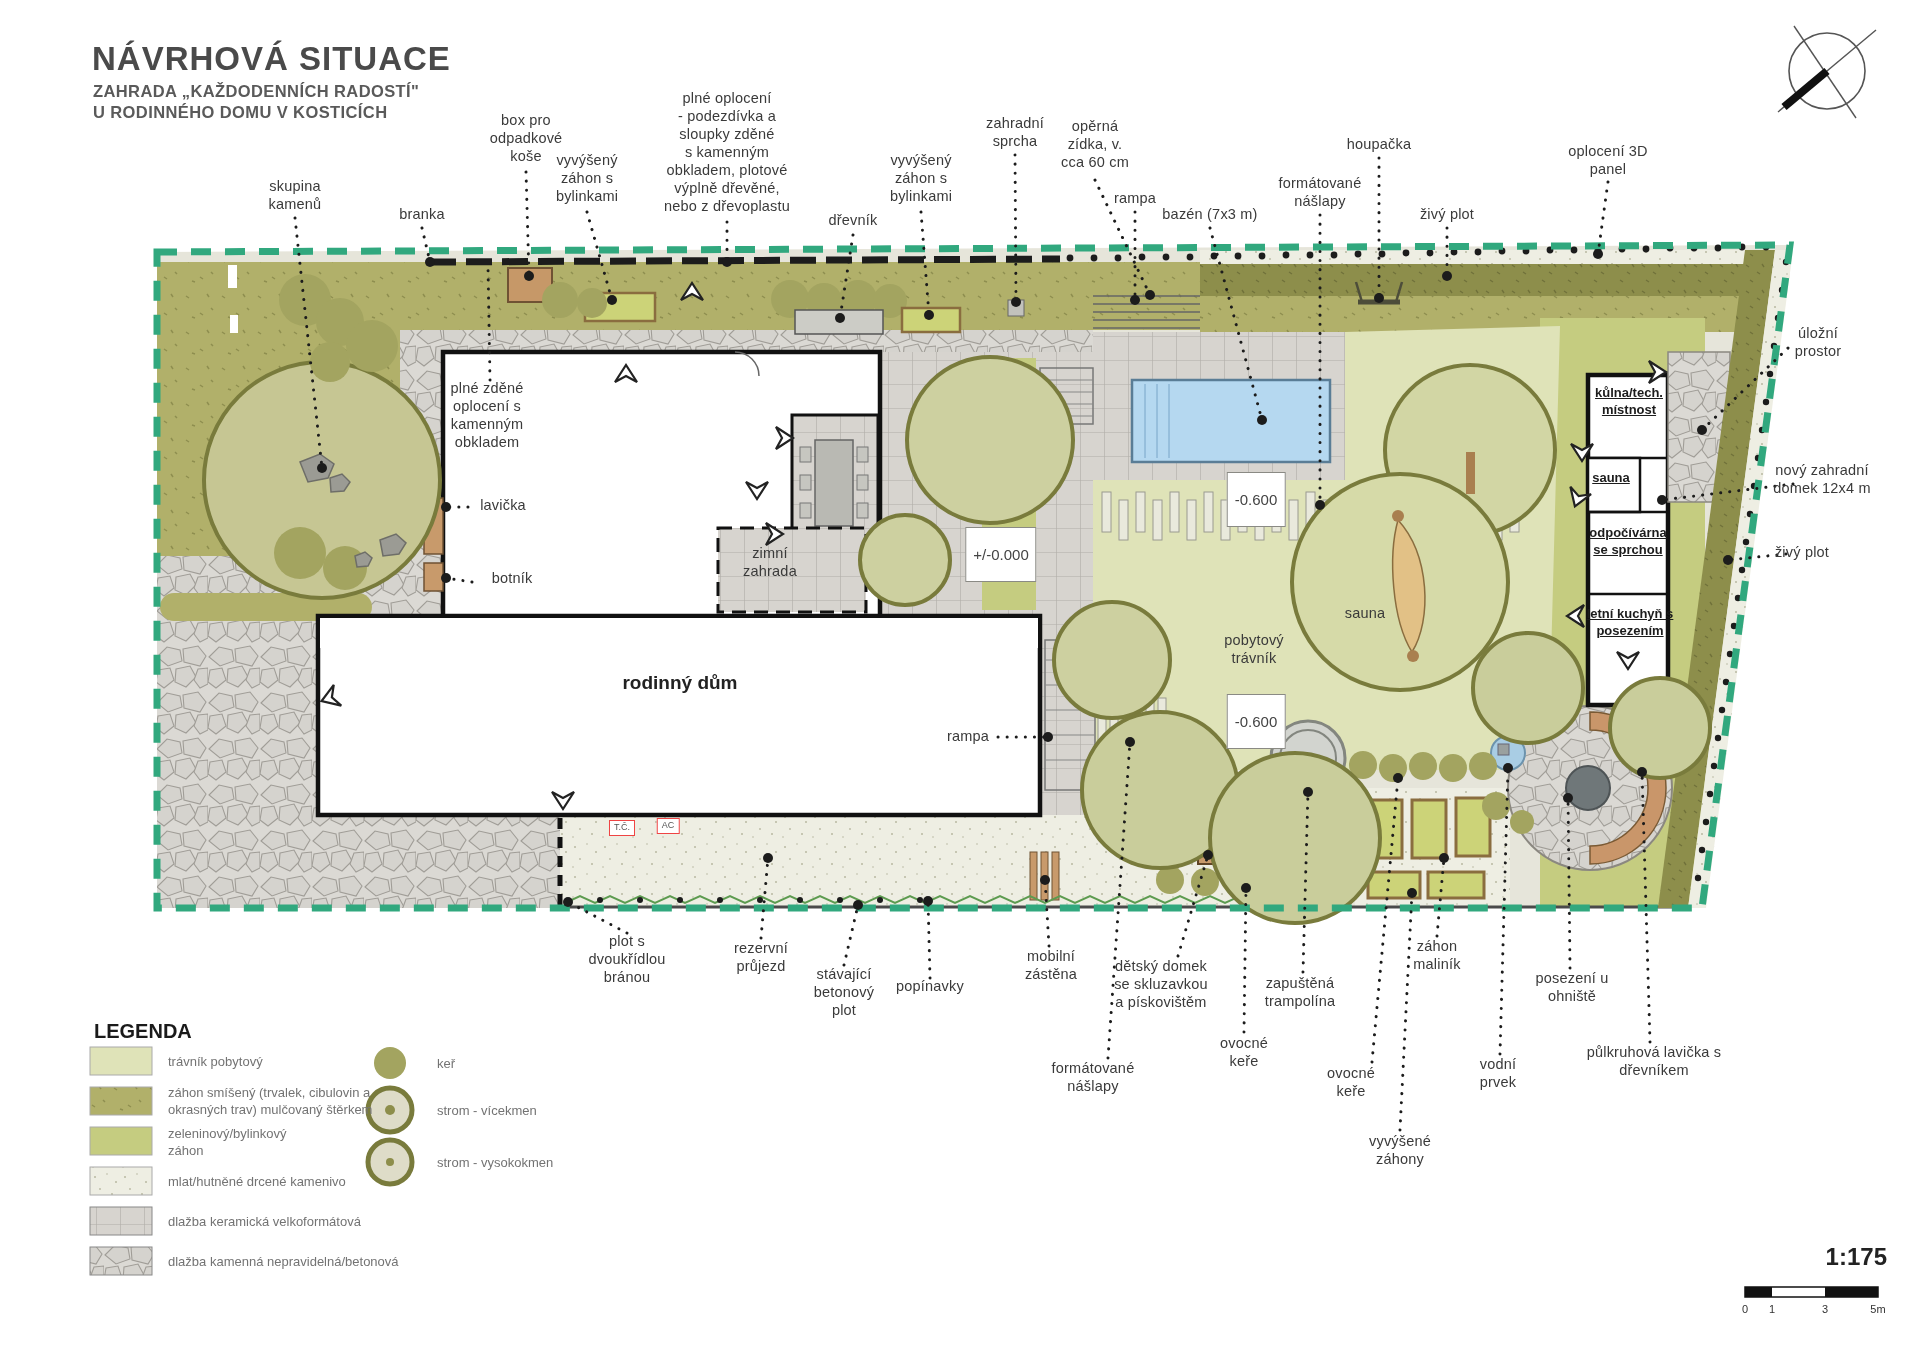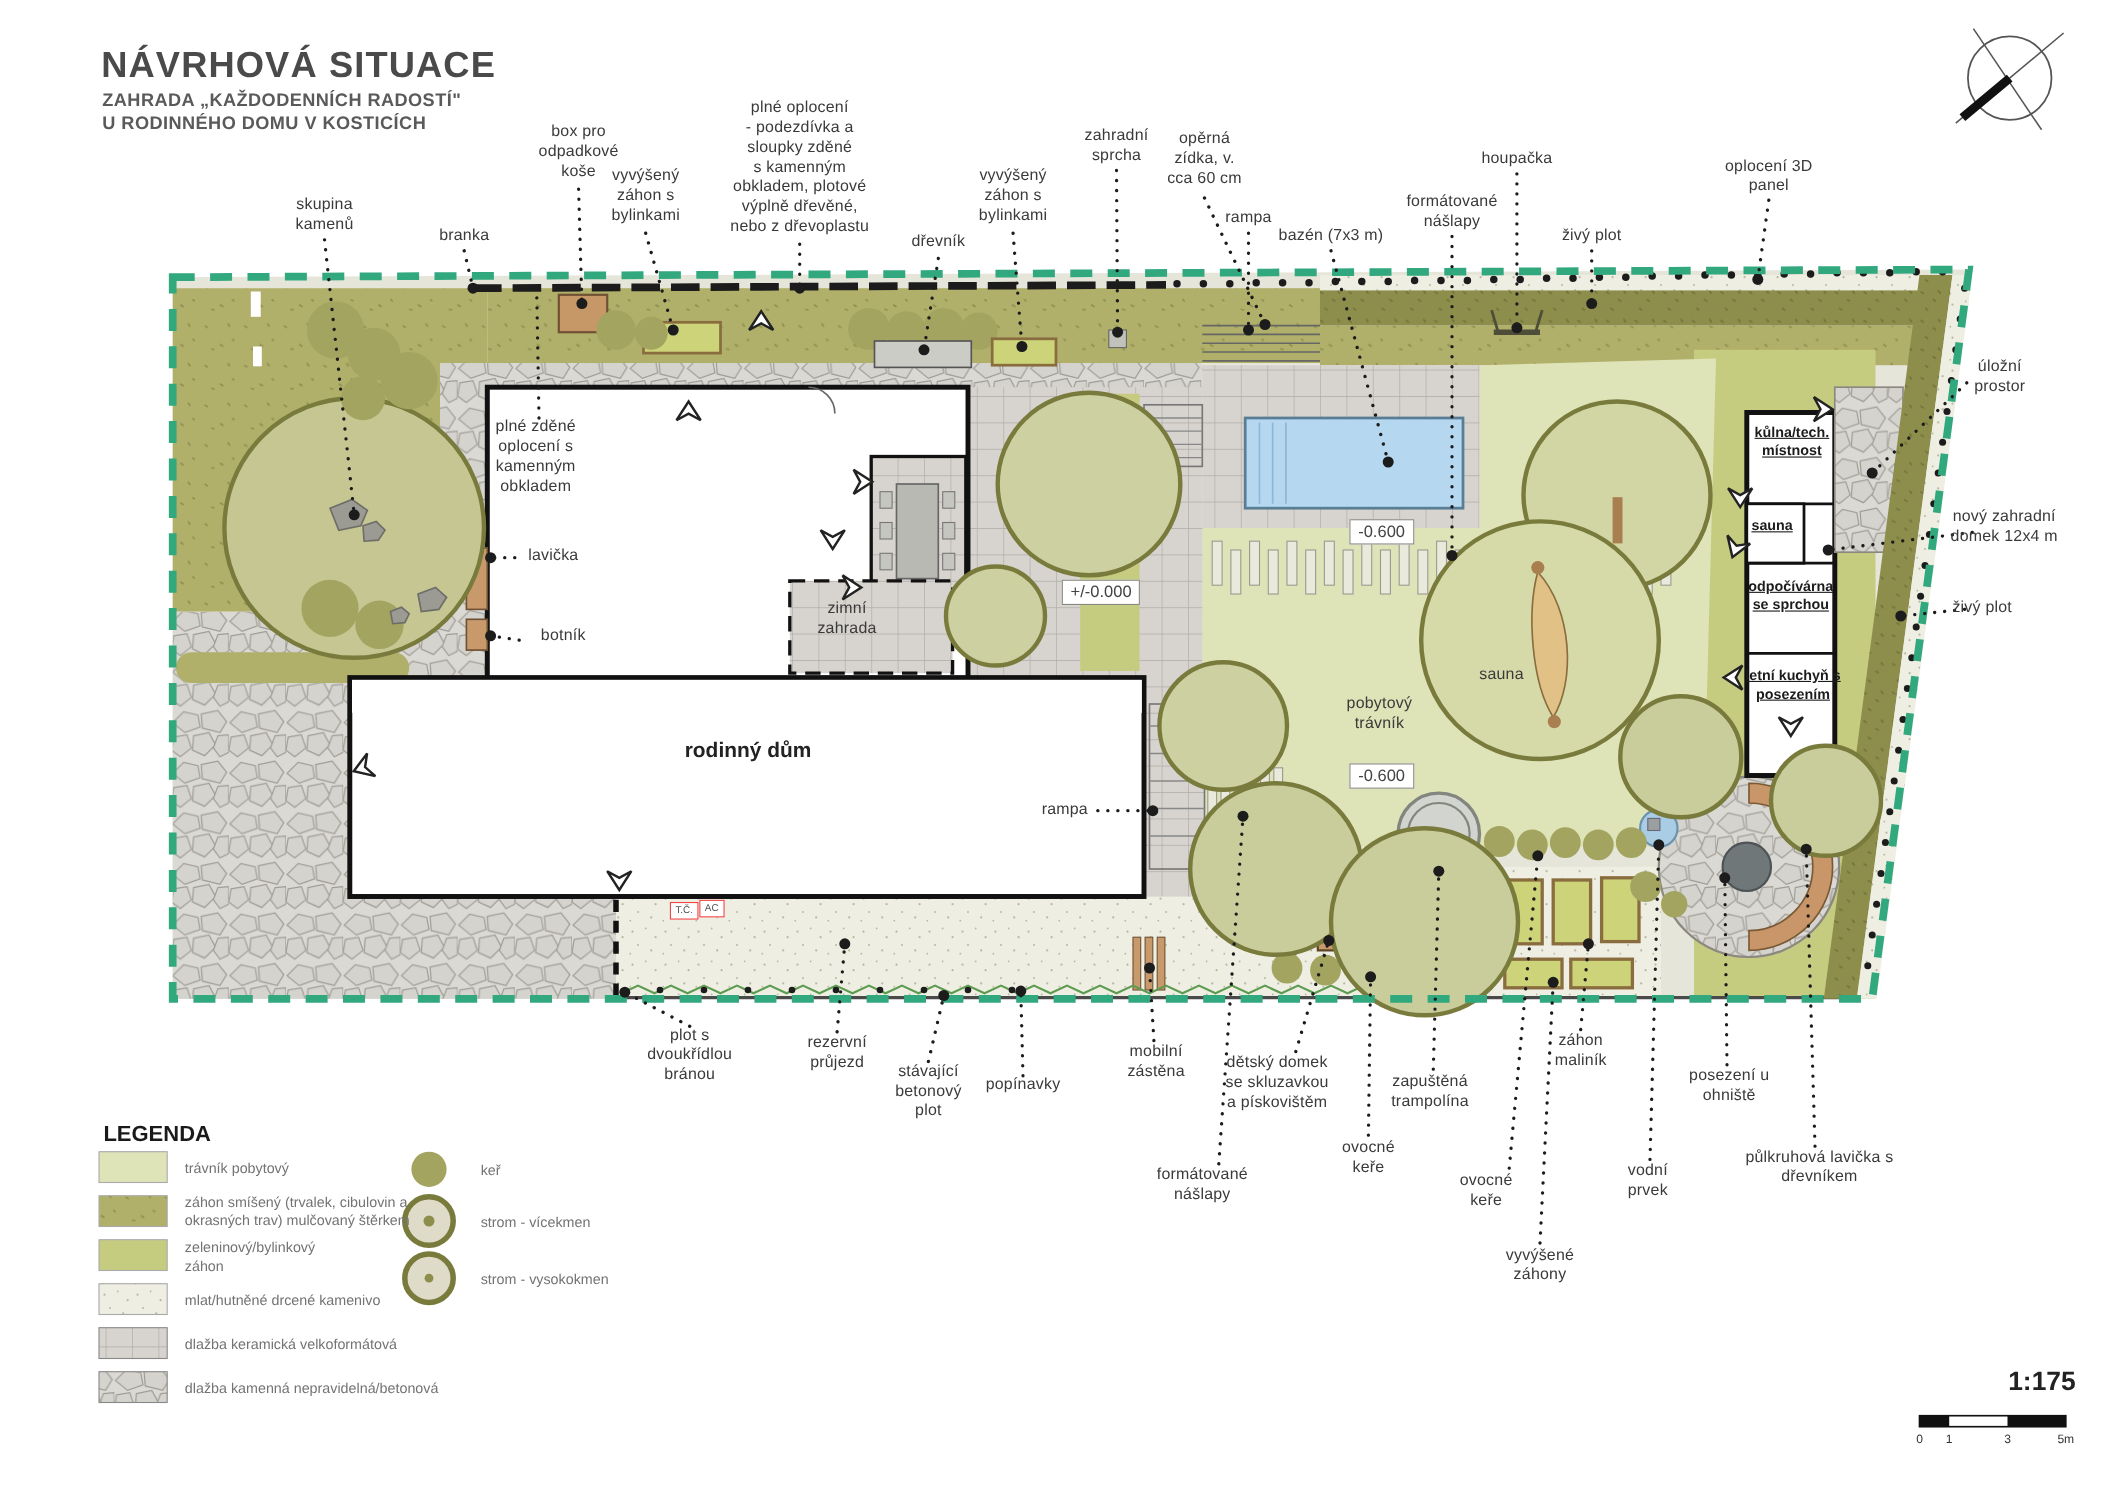--- a/index.html
+++ b/index.html
@@ -1,21 +1,21 @@
 <!DOCTYPE html>
 <html><head>
 <meta charset="utf-8">
 <style>
   html,body{margin:0;padding:0;background:#fff;font-family:"Liberation Sans",sans-serif;}
   #stage{position:relative;width:1920px;height:1357px;background:#fff;overflow:hidden;}
   #plan-svg{position:absolute;left:0;top:0;}
   .lbl{position:absolute;transform:translateX(-50%);text-align:center;white-space:pre-line;
        font-size:14.5px;line-height:1.24;color:#3a3a3a;letter-spacing:.2px;}
   .lvl{position:absolute;transform:translateX(-50%);background:#fff;border:1.5px solid #8a8a84;
-       padding:0 7px;font-size:15px;color:#444;white-space:nowrap;line-height:1.4;}
+       padding:16px 7px;font-size:15px;color:#444;white-space:nowrap;line-height:1.4;}
   .tag{position:absolute;transform:translateX(-50%);background:#fff;border:1px solid #ef4444;
        padding:0 4px;font-size:9px;color:#555;white-space:nowrap;line-height:1.5;text-align:right;}
   .bld{position:absolute;transform:translateX(-50%);text-align:center;white-space:pre-line;
        font-size:13px;font-weight:700;color:#1c1c1c;line-height:1.3;text-decoration:underline;}
   .house-lbl{position:absolute;transform:translateX(-50%);font-size:19px;font-weight:700;color:#222;}
   .title-main{position:absolute;left:92px;top:40px;font-size:33px;font-weight:700;color:#4a4a4a;letter-spacing:1px;}
   .title-sub{position:absolute;left:93px;font-size:16.5px;font-weight:700;color:#5a5a5a;letter-spacing:.4px;}
   .legend-h{position:absolute;left:94px;top:1020px;font-size:20px;font-weight:700;color:#1a1a1a;}
   .leg-txt{position:absolute;font-size:13px;color:#737373;white-space:pre-line;line-height:1.3;}
   .scale-ratio{position:absolute;left:1887px;top:1243px;transform:translateX(-100%);font-size:24px;font-weight:700;color:#222;}
@@ -542,21 +542,21 @@
 zahrada</div>
 <div class="house-lbl" style="left:680px;top:672px">rodinný dům</div>
 <div class="lvl" style="left:1001px;top:527px">+/-0.000</div>
 <div class="lvl" style="left:1256px;top:472px">-0.600</div>
 <div class="lvl" style="left:1256px;top:694px">-0.600</div>
 <div class="lbl" style="left:1254px;top:632px">pobytový
 trávník</div>
 <div class="lbl" style="left:1365px;top:605px">sauna</div>
 <div class="lbl" style="left:968px;top:728px">rampa</div>
 <div class="tag" style="left:622px;top:820px">T.Č.</div>
-<div class="tag" style="left:647px;top:818px">AC</div>
+<div class="tag" style="left:668px;top:818px">AC</div>
 
 <div class="bld" style="left:1629px;top:385px">kůlna/tech.
 místnost</div>
 <div class="bld" style="left:1611px;top:470px">sauna</div>
 <div class="bld" style="left:1628px;top:525px">odpočívárna
 se sprchou</div>
 <div class="bld" style="left:1630px;top:606px">letní kuchyň s
 posezením</div>
 
 <div class="lbl" style="left:627px;top:933px">plot s

